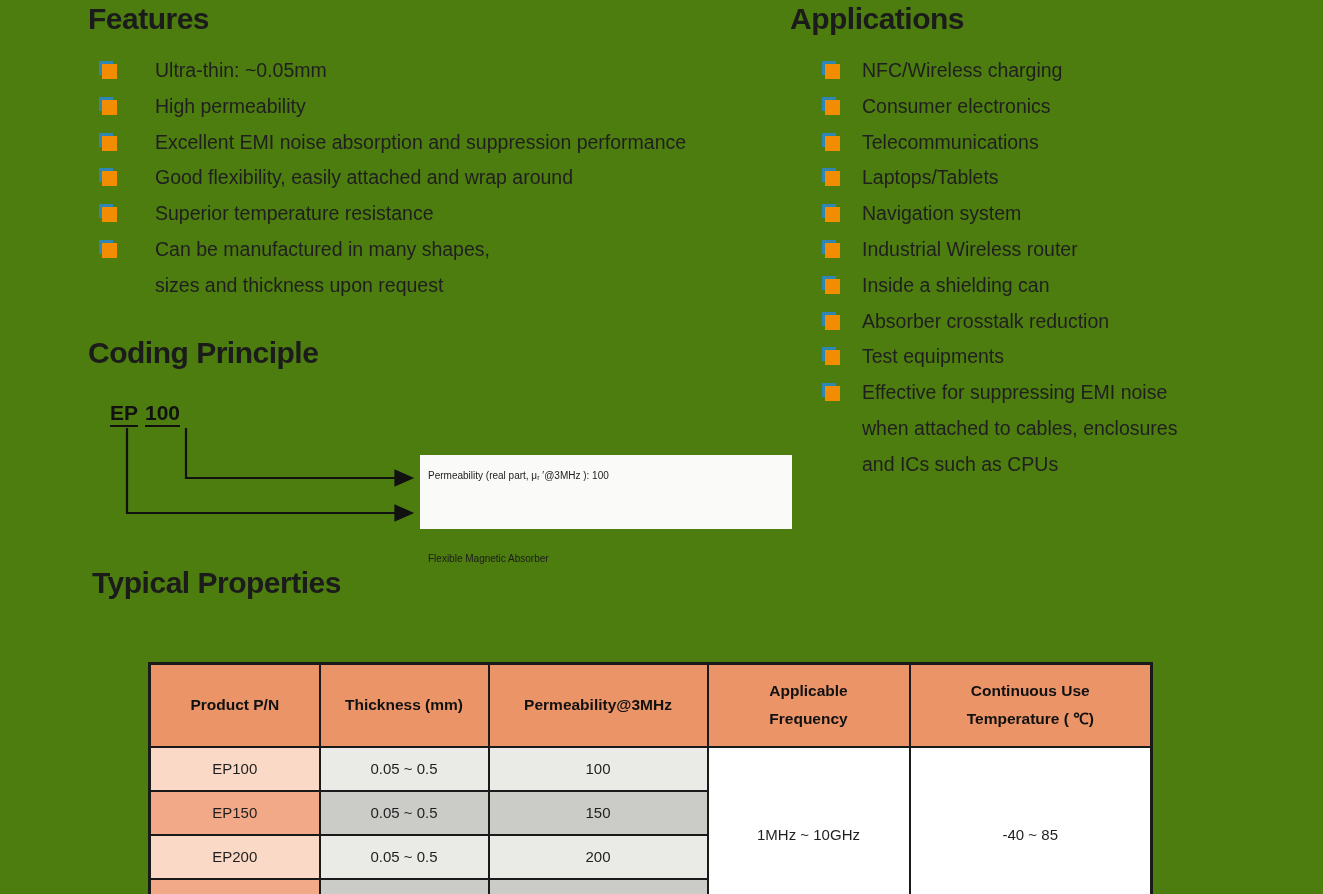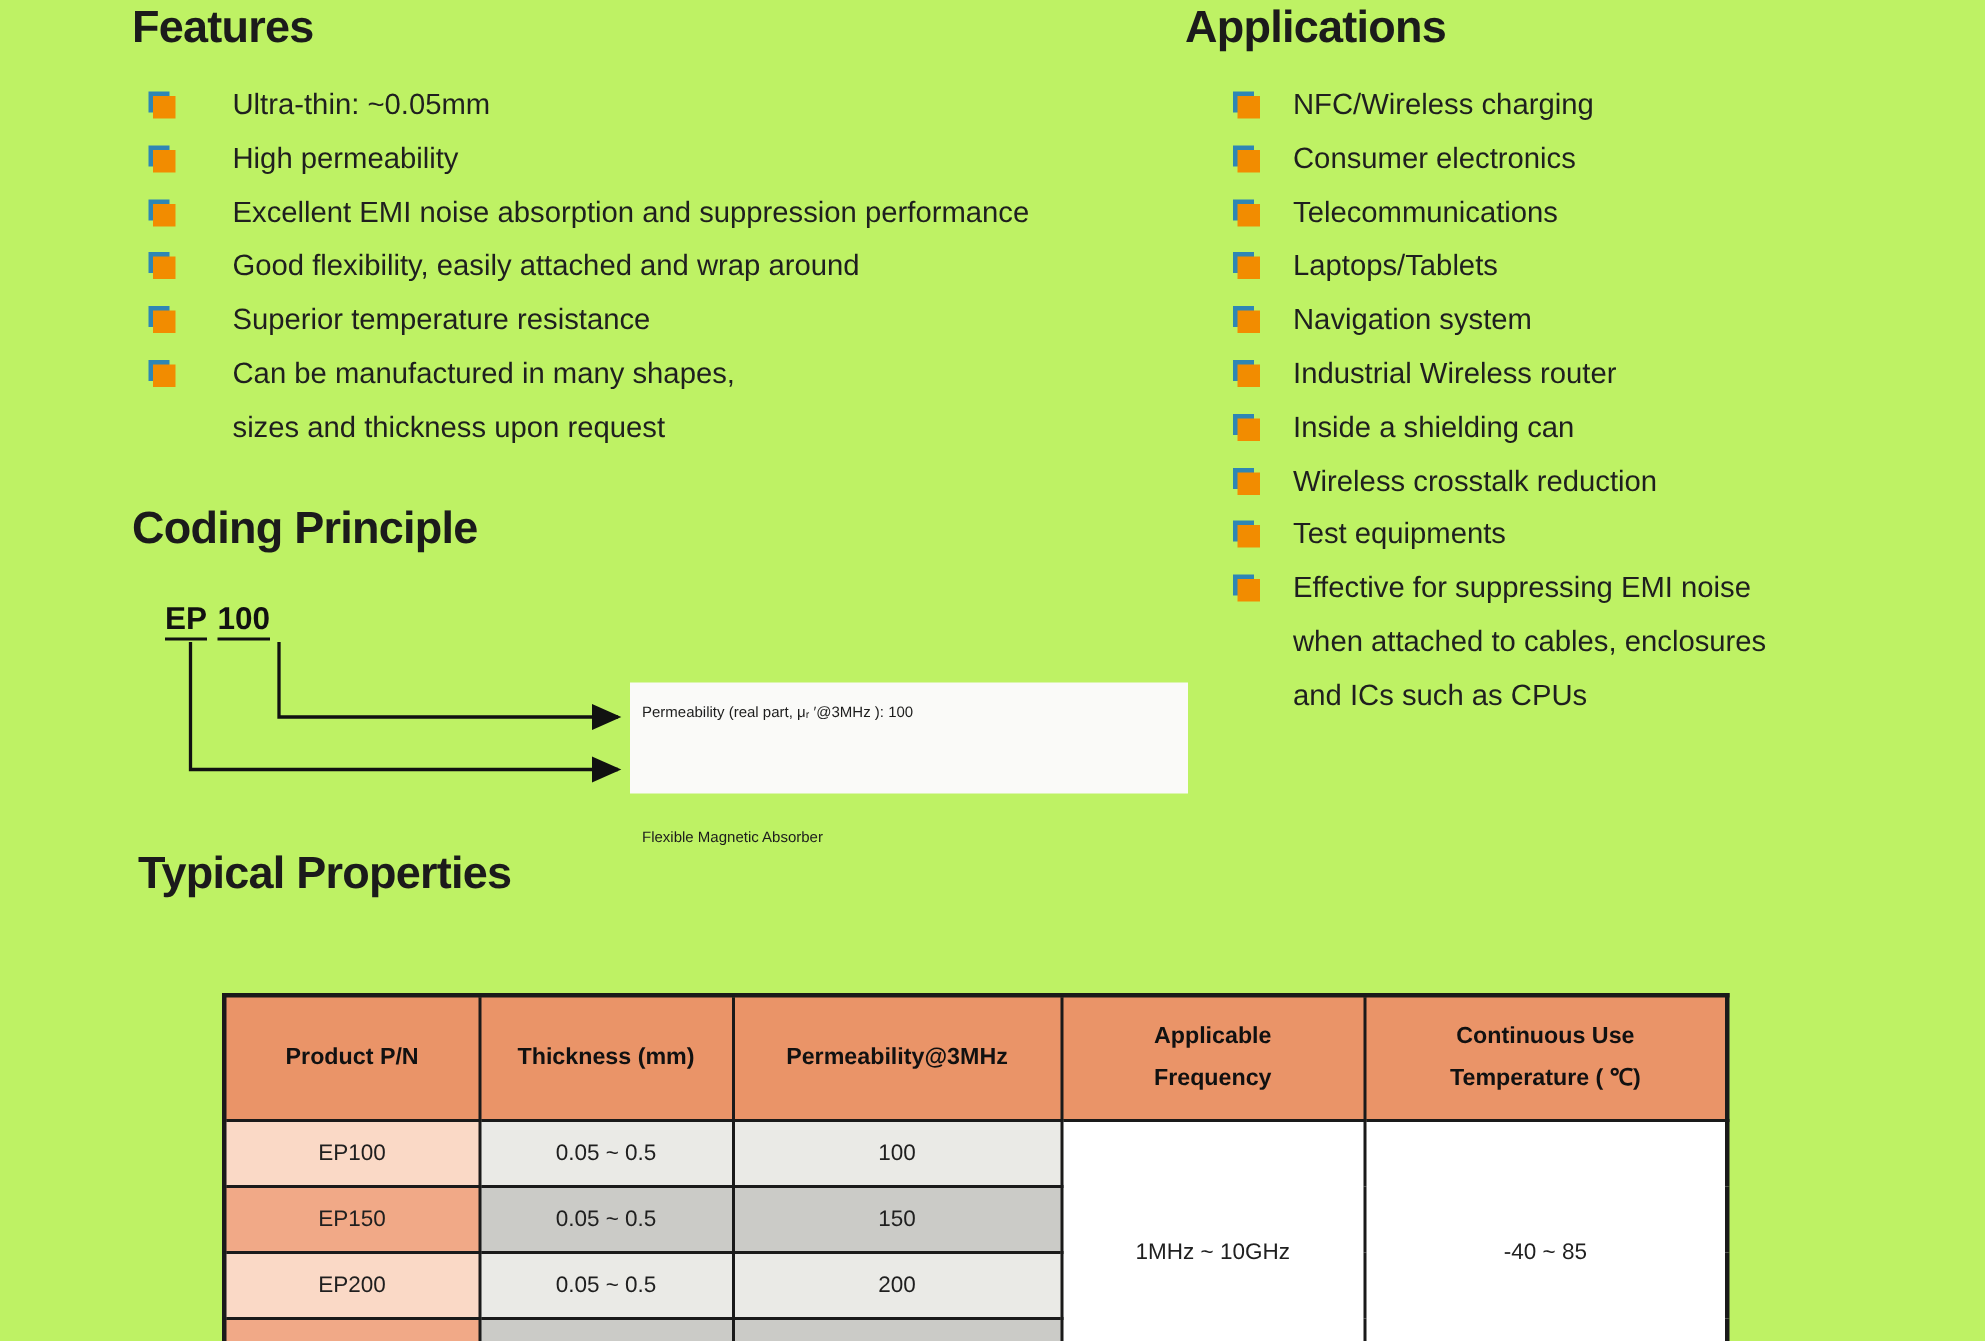--- a/index.html
+++ b/index.html
@@ -1,18 +1,18 @@
 <!DOCTYPE html>
 <html><head>
 <meta charset="utf-8">
 <style>
   * { margin:0; padding:0; box-sizing:border-box; }
   html,body { width:1323px; height:894px; background:#ffffff; overflow:hidden;
               font-family:"Liberation Sans", sans-serif; color:#1f1f1f; }
-  .page { position:relative; width:1323px; height:894px; background:#bef264; }
+  .page { position:relative; width:1323px; height:894px; background:#4d7c0f; }
 
   .heading { position:absolute; font-family:"Liberation Sans", sans-serif;
              font-weight:800; font-size:30px; letter-spacing:-0.5px; color:#1b1b1b; }
 
   
   .blist { position:absolute; list-style:none; }
   .blist li { display:flex; align-items:flex-start; font-family:Liberation Sans, sans-serif;
               font-size:19.5px; line-height:35.8px; color:#1f1f1f; white-space:pre-line; }
   .bullet { position:relative; flex:0 0 18px; width:18px; height:18px; margin-top:8px; }
   .bullet .bq-blue  { position:absolute; left:0; top:0; width:14px; height:14px; background:#2E86B5; }
@@ -90,21 +90,21 @@
       <span class="bullet"><span class="bq-blue"></span><span class="bq-orange"></span></span>
       <span>Navigation system</span></li>
     <li>
       <span class="bullet"><span class="bq-blue"></span><span class="bq-orange"></span></span>
       <span>Industrial Wireless router</span></li>
     <li>
       <span class="bullet"><span class="bq-blue"></span><span class="bq-orange"></span></span>
       <span>Inside a shielding can</span></li>
     <li>
       <span class="bullet"><span class="bq-blue"></span><span class="bq-orange"></span></span>
-      <span>Wireless crosstalk reduction</span></li>
+      <span>Absorber crosstalk reduction</span></li>
     <li>
       <span class="bullet"><span class="bq-blue"></span><span class="bq-orange"></span></span>
       <span>Test equipments</span></li>
     <li>
       <span class="bullet"><span class="bq-blue"></span><span class="bq-orange"></span></span>
       <span>Effective for suppressing EMI noise
 when attached to cables, enclosures
 and ICs such as CPUs</span></li>
   </ul>
 

